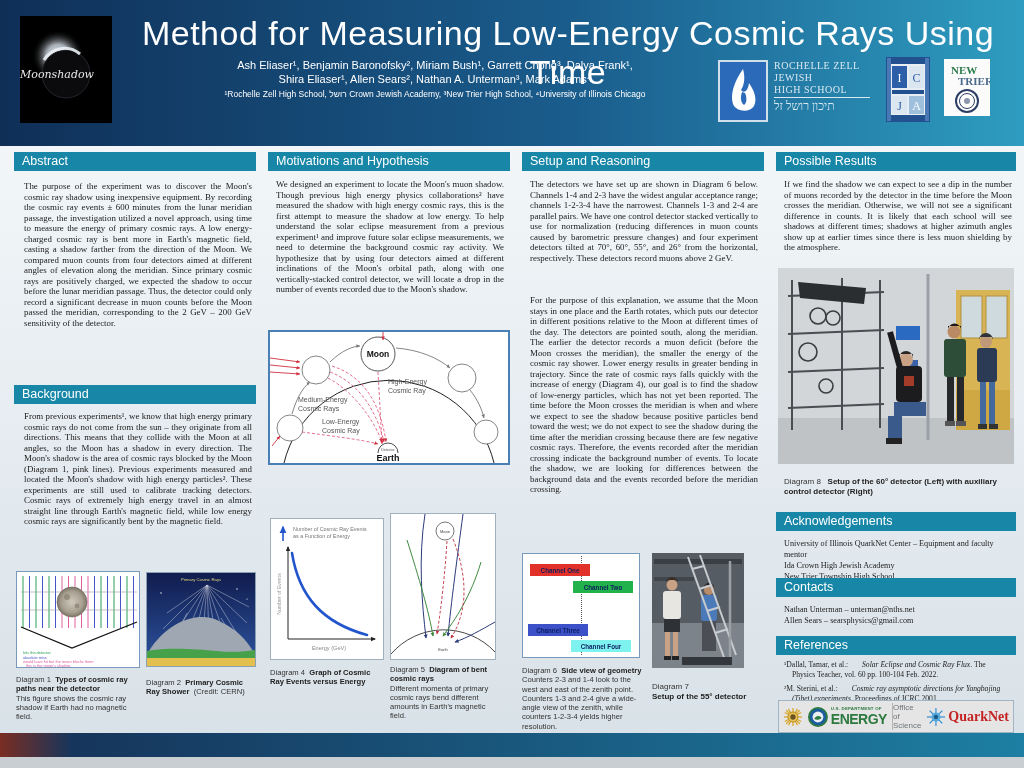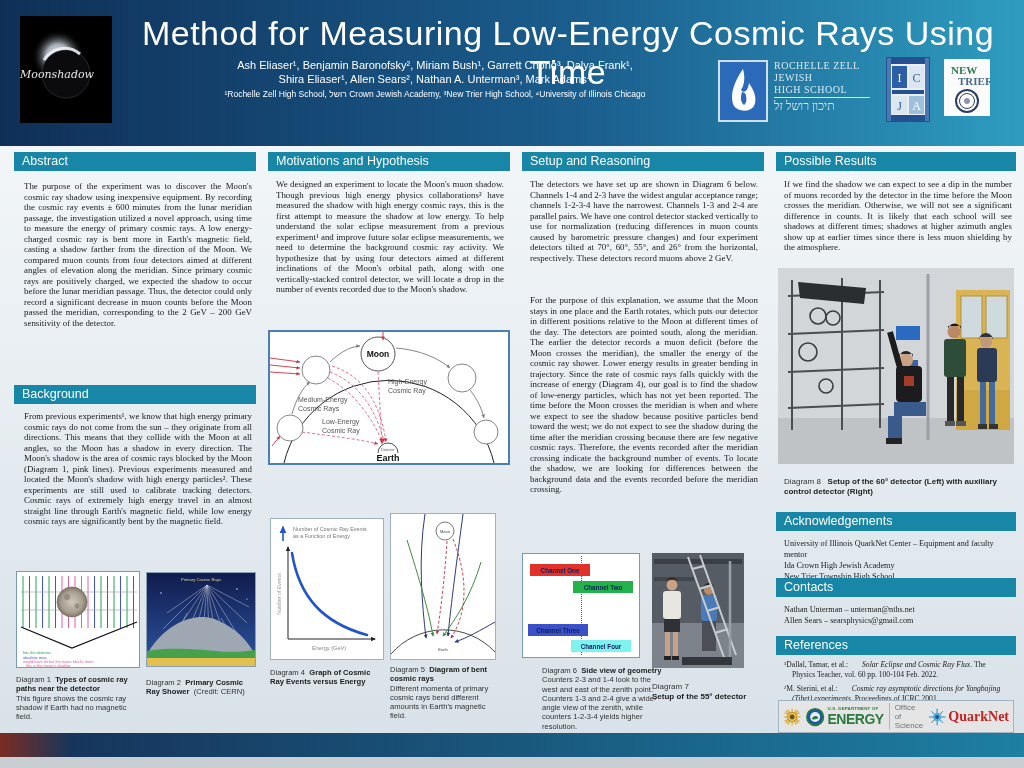--- a/index.html
+++ b/index.html
@@ -40,21 +40,21 @@
   .refs i{margin-left:12px;}
   
   .chbar{position:absolute;height:12px;display:flex;align-items:center;justify-content:center;
          font-size:6.3px;font-weight:bold;color:#0e1e5e;}
   
   .logobar{position:absolute;left:778px;top:700px;width:236px;height:33px;background:#e5e5e5;
            border:1px solid #9fb4c4;display:flex;align-items:center;box-sizing:border-box;padding:0 4px;}
   .doe-txt{margin-left:3px;line-height:1;}
   .doe-small{font-size:4.4px;color:#2c7a3f;font-weight:bold;letter-spacing:.2px;}
   .doe-big{font-size:14px;color:#2c7a3f;font-weight:bold;letter-spacing:-.5px;}
-  .office{border-left:1px solid #b5b5b5;margin-left:5px;padding-left:5px;color:#6f7579;font-size:8px;line-height:9px;}
+  .office{border-left:1px solid #b5b5b5;margin-left:5px;color:#6f7579;font-size:8px;line-height:9px;}
   .quarknet-txt{color:#c42323;font-weight:bold;font-size:14px;font-family:"Liberation Serif",serif;margin-left:2px;}
   .band{position:absolute;left:0;top:733px;width:1024px;height:24px;
         background:linear-gradient(90deg,#7a2d22 0%,#16355c 7%,#1d7fa3 100%);}
   .msname{position:absolute;left:0;top:52px;width:74px;text-align:left;color:#e6e6e6;
           font-family:"DejaVu Serif",serif;font-style:italic;font-size:11px;}
 </style>
 </head>
 <body>
 
 <div class="poster">
@@ -343,21 +343,21 @@
   <div class="body-text" style="left:530px;top:179px;">The detectors we have set up are shown in Diagram 6 below. Channels 1-4 and 2-3 have the widest angular acceptance range; channels 1-2-3-4 have the narrowest. Channels 1-3 and 2-4 are parallel pairs. We have one control detector stacked vertically to use for normalization (reducing differences in muon counts caused by barometric pressure changes) and four experiment detectors tilted at 70°, 60°, 55°, and 26° from the horizontal, respectively. These detectors record muons above 2 GeV.</div>
   <div class="body-text" style="left:530px;top:295px;">For the purpose of this explanation, we assume that the Moon stays in one place and the Earth rotates, which puts our detector in different positions relative to the Moon at different times of the day. The detectors are pointed south, along the meridian. The earlier the detector records a muon deficit (before the Moon crosses the meridian), the smaller the energy of the cosmic ray shower. Lower energy results in greater bending in trajectory. Since the rate of cosmic rays falls quickly with the increase of energy (Diagram 4), our goal is to find the shadow of low-energy particles,  which has not yet been reported. The time before the Moon crosses the meridian is when and where we expect to see the shadow because positive particles bend toward the west; we do not expect to see the shadow during the time after the meridian crossing because there are few negative cosmic rays. Therefore, the events recorded after the meridian crossing indicate the background number of events. To locate the shadow, we are looking for differences between the background data and the events recorded before the meridian crossing.</div>
 
   <div class="whitebox" style="left:522px;top:553px;width:118px;height:105px;border:1px solid #7799bb;">
     <div style="position:absolute;left:58px;top:2px;height:99px;border-left:1px dotted #555;"></div>
     <div class="chbar" style="left:7px;top:10px;width:60px;background:#e23128;">Channel One</div>
     <div class="chbar" style="left:50px;top:27px;width:60px;background:#21b24b;">Channel Two</div>
     <div class="chbar" style="left:5px;top:70px;width:60px;background:#3c50c8;">Channel Three</div>
     <div class="chbar" style="left:48px;top:86px;width:60px;background:#7df2ef;">Channel Four</div>
   </div>
-  <div class="caption" style="left:522px;top:666px;width:122px;margin-left:20px;">
+  <div class="caption" style="left:522px;top:666px;width:122px;">
     <span>Diagram 6</span>&nbsp;
     <b>Side view of geometry</b><br>
     <span>Counters 2-3 and 1-4 look to the west and east of the zenith point. Counters 1-3 and 2-4 give a wide-angle view of the zenith, while counters 1-2-3-4 yields higher resolution.</span>
   </div>
 
   <div class="whitebox" style="left:652px;top:553px;width:92px;height:115px;">
     <svg width="92" height="115" viewBox="0 0 92 115">
       <rect width="92" height="115" fill="#565c63"></rect>
       <rect y="70" width="92" height="45" fill="#7d838a"></rect>
       <rect x="2" y="6" width="88" height="5" fill="#3a3f45"></rect>

